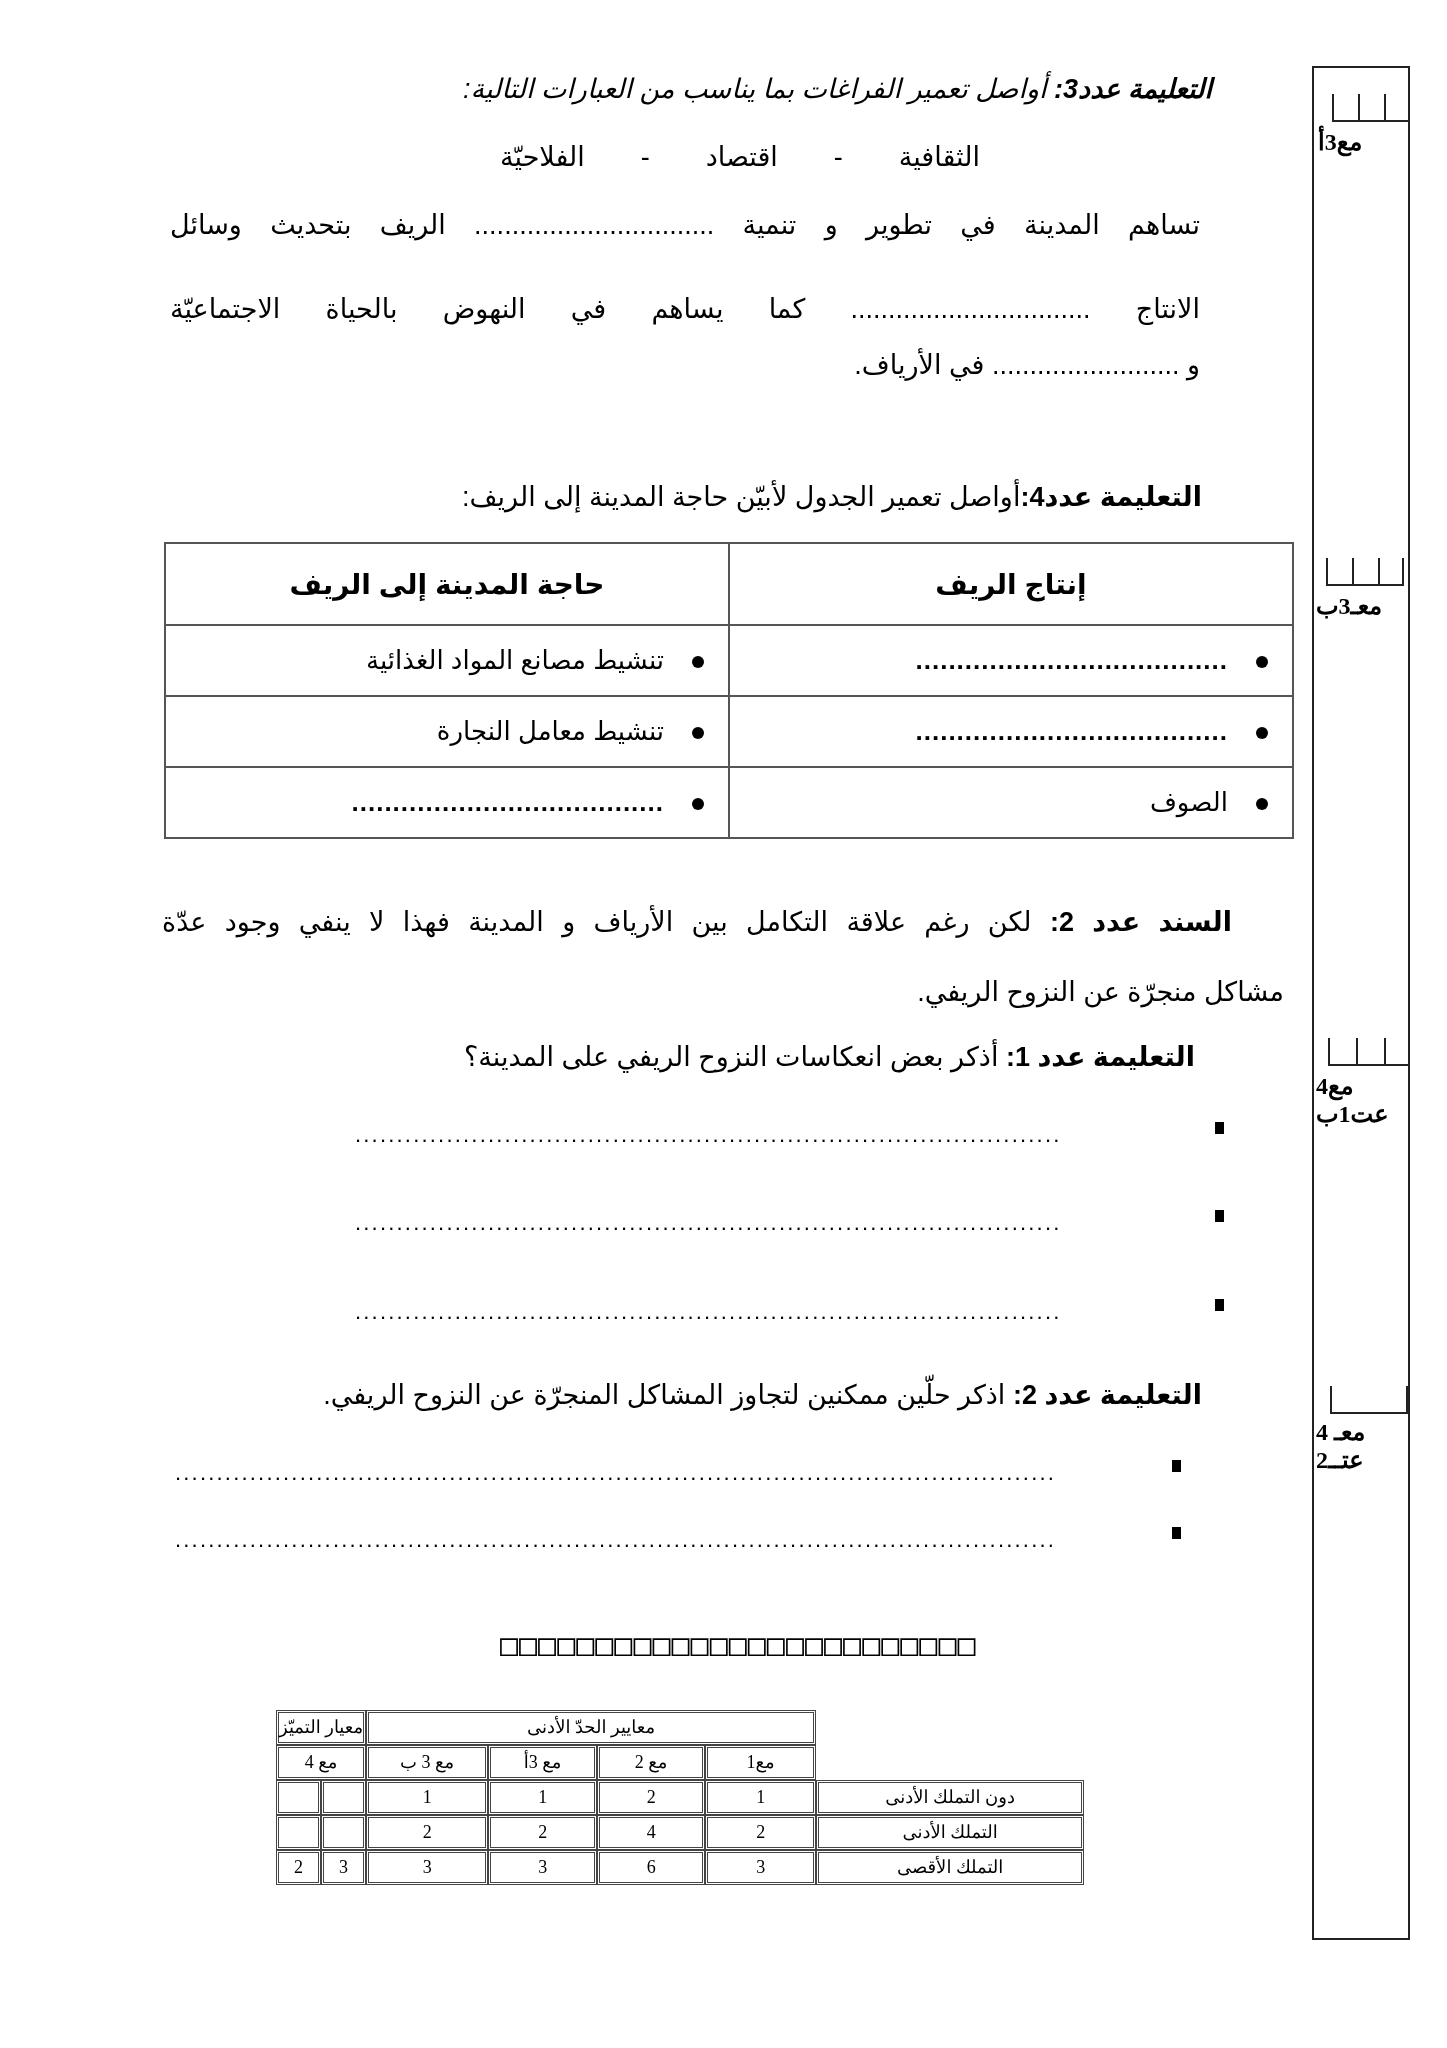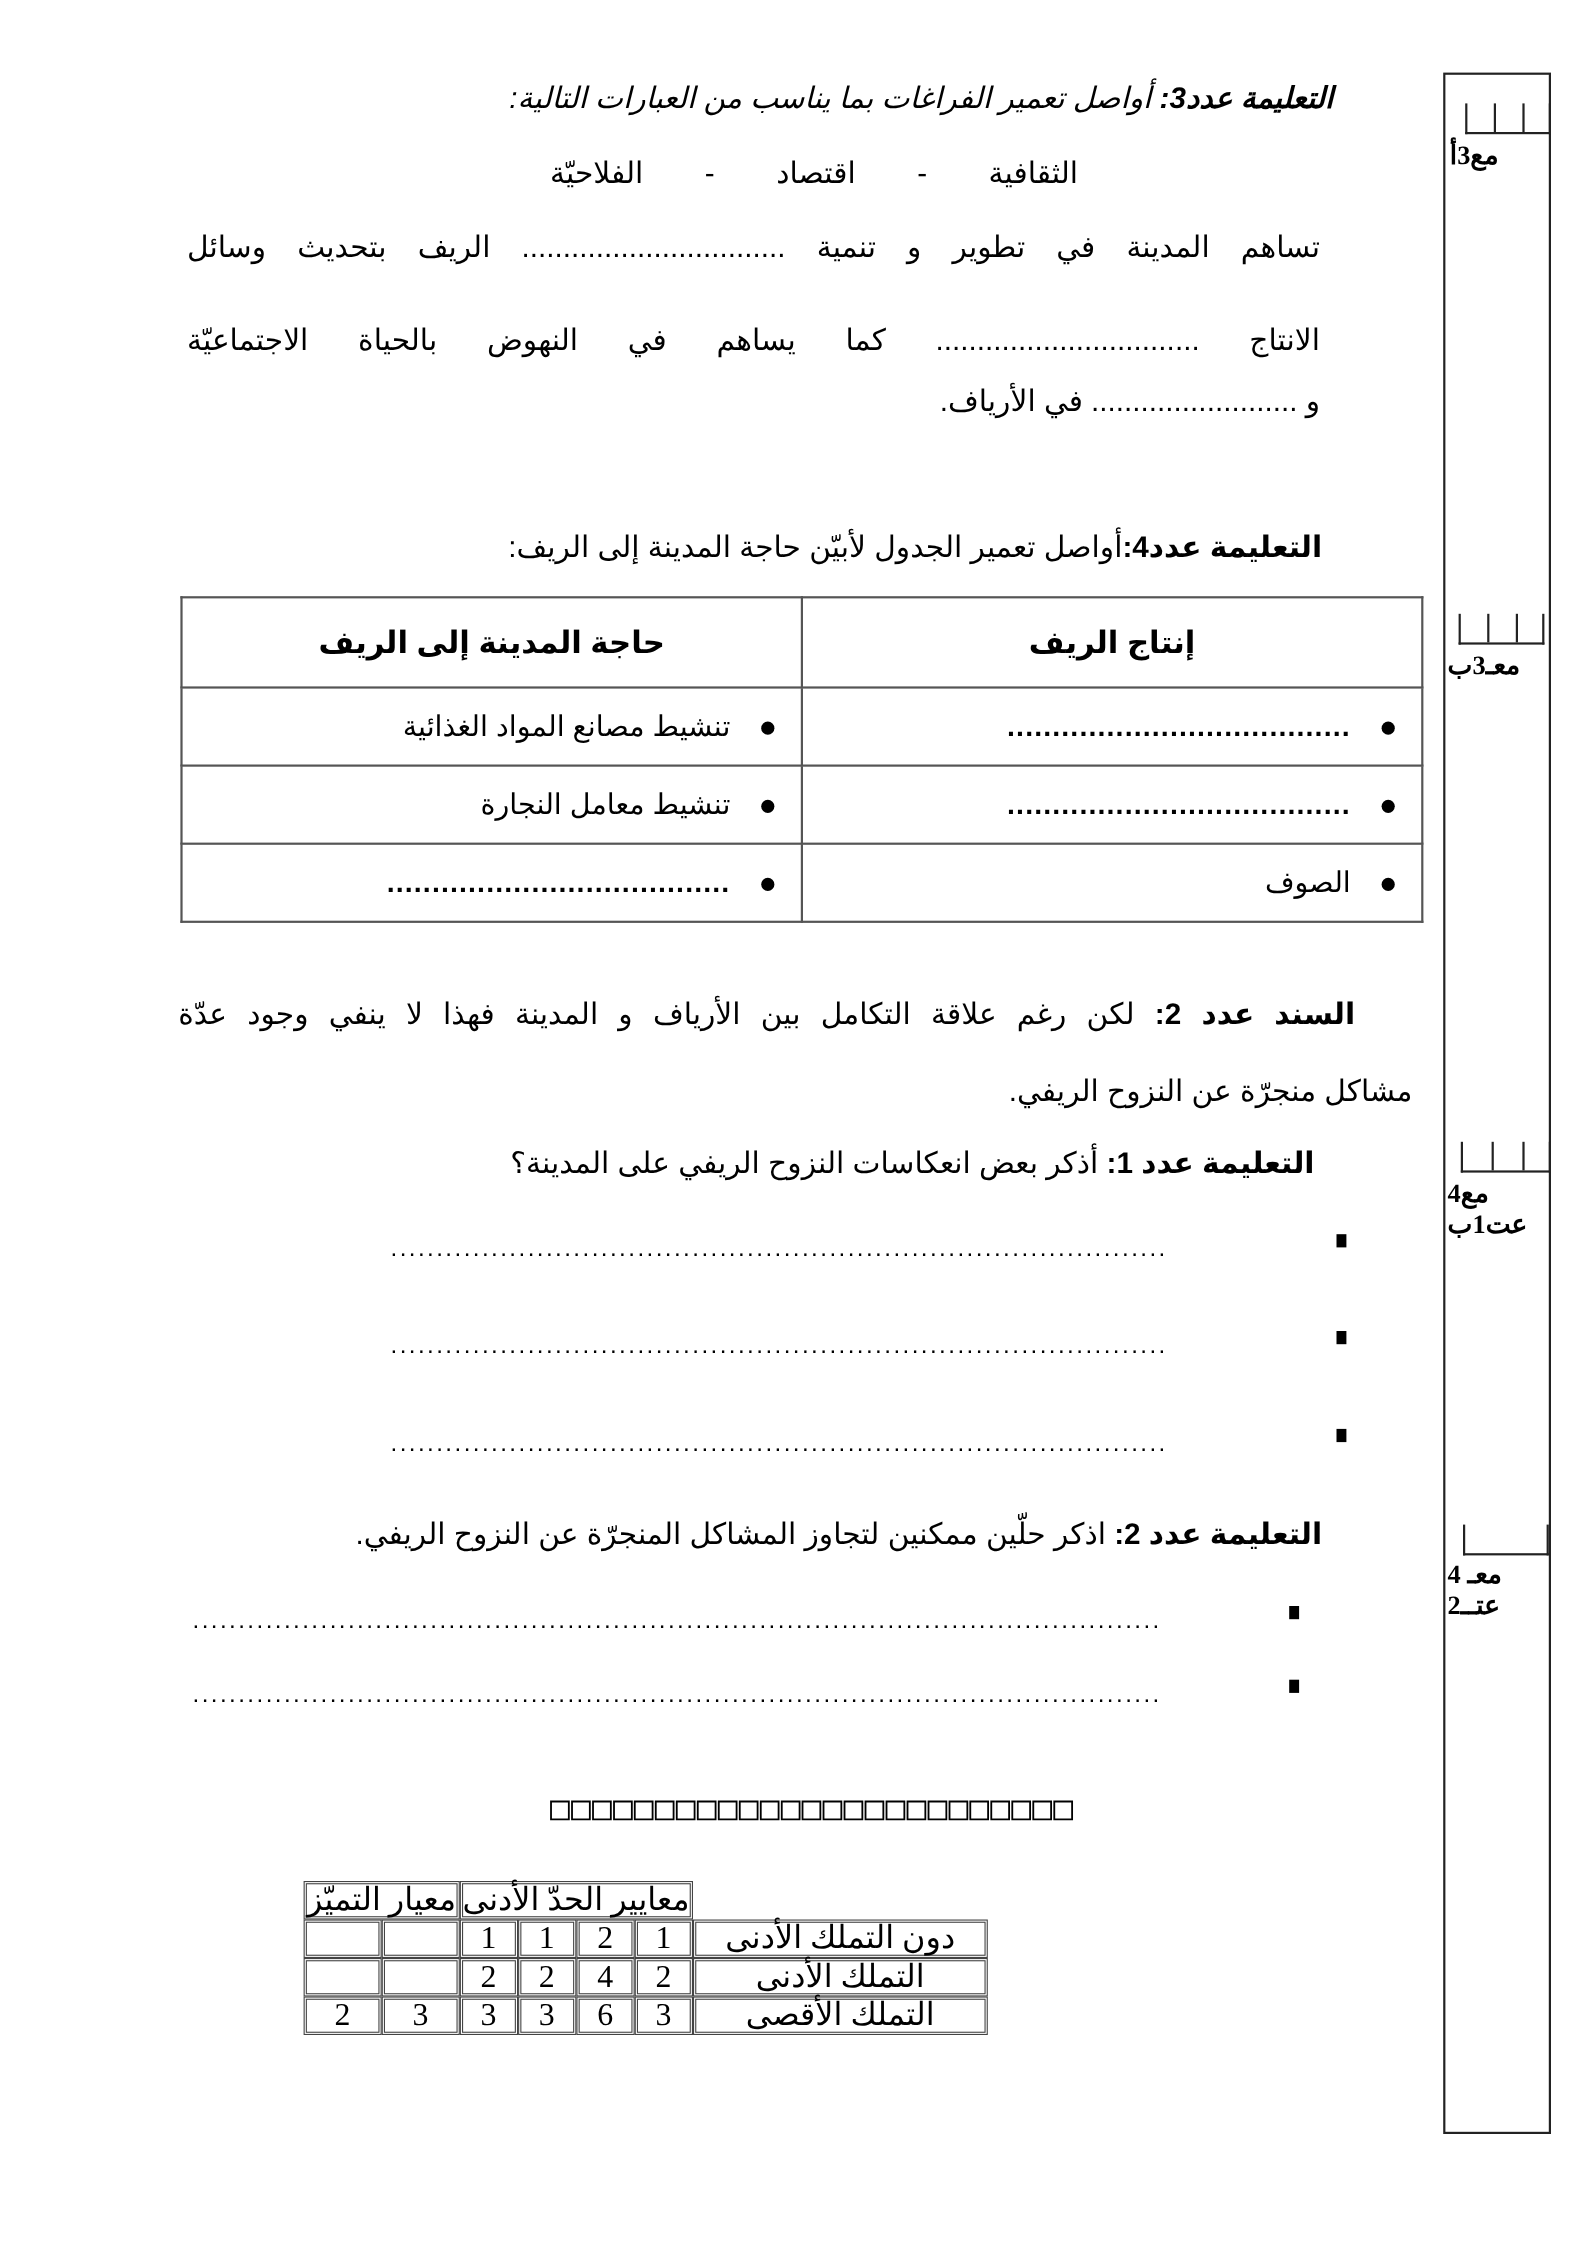--- a/index.html
+++ b/index.html
@@ -24,21 +24,21 @@
   #prod-table td { height:69px; text-align:right;margin-left:36px; }
   .bul { display:inline-block; width:12px; height:12px; background:#000; border-radius:50%; margin-left:28px; vertical-align:middle; }
   .dots { letter-spacing:1px; font-weight:bold; }
 
   .sqbul { position:absolute; width:9px; height:12px; background:#000; }
   .dotline { position:absolute; font-size:22px; white-space:nowrap; overflow:hidden; letter-spacing:2.2px; }
 
   
   #grade-table { left:276px; top:1710px; border-collapse:separate; border-spacing:0; }
   #grade-table td { border:3px double #444; height:29px; padding:0; text-align:center;
-                    font-family:"Liberation Serif","DejaVu Serif",serif; font-size:29px; line-height:29px; direction:rtl; }
+                    font-family:"Liberation Serif","DejaVu Serif",serif; font-size:18px; line-height:29px; direction:rtl; }
   #grade-table td.empty { border:none; }
   #grade-table td.rowlabel { width:262px; }
   #boxed-title { left:500px; top:1627px; font-size:30px; letter-spacing:1px; font-family:"DejaVu Sans Mono", monospace; }
 </style>
 </head>
 <body>
 
 <div class="abs rtl txt" style="right:235px; top:72px;font-style:italic;">
   <span class="bold">التعليمة عدد3:</span><span> أواصل تعمير الفراغات بما يناسب من العبارات التالية:</span>
 </div>
@@ -106,20 +106,28 @@
 <div id="boxed-title" class="abs">□□□□□□□□□□□□□□□□□□□□□□□□□</div>
 
 <table id="grade-table" class="abs">
   <tbody>
       <tr>
     <td colspan="2">معيار التميّز</td>
     <td colspan="4">معايير الحدّ الأدنى</td>
     <td class="empty rowlabel"></td>
   </tr>
   <tr>
+    <td colspan="2">مع 4</td>
+    <td style="width:116px">مع 3 ب</td>
+    <td style="width:103px">مع 3أ</td>
+    <td style="width:102px">مع 2</td>
+    <td style="width:105px">مع1</td>
+    <td class="empty rowlabel"></td>
+  </tr>
+  <tr>
     <td></td>
     <td></td>
     <td>1</td>
     <td>1</td>
     <td>2</td>
     <td>1</td>
     <td class="rowlabel">دون التملك الأدنى</td>
   </tr>
   <tr>
     <td></td>

